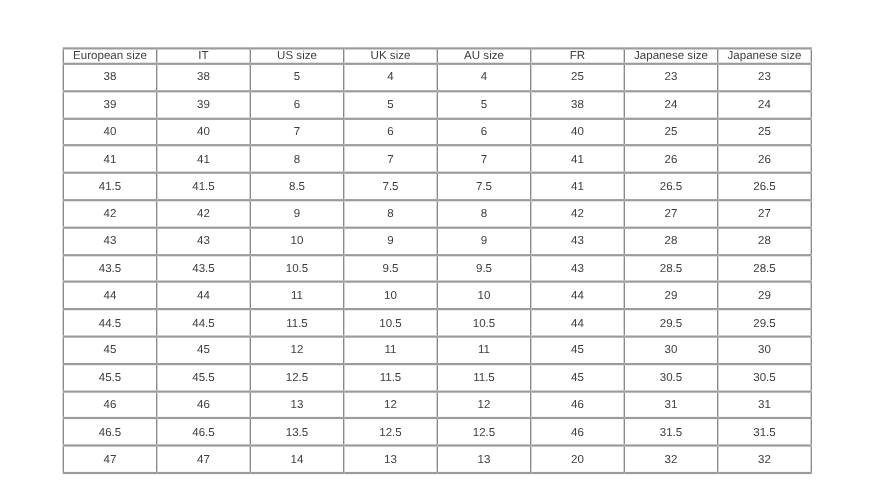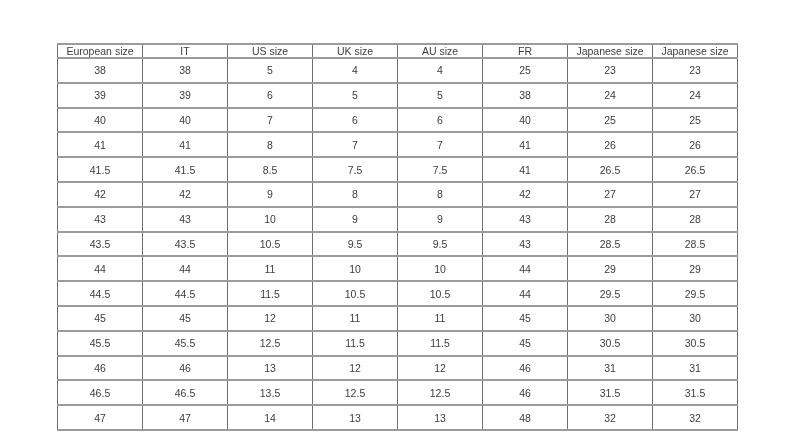--- a/index.html
+++ b/index.html
@@ -199,19 +199,19 @@
           <td>46</td>
           <td>31.5</td>
           <td>31.5</td>
         </tr>
         <tr>
           <td>47</td>
           <td>47</td>
           <td>14</td>
           <td>13</td>
           <td>13</td>
-          <td>48</td>
+          <td>20</td>
           <td>32</td>
           <td>32</td>
         </tr>
       </tbody>
   </table>
 </div>
 
 </body></html>

